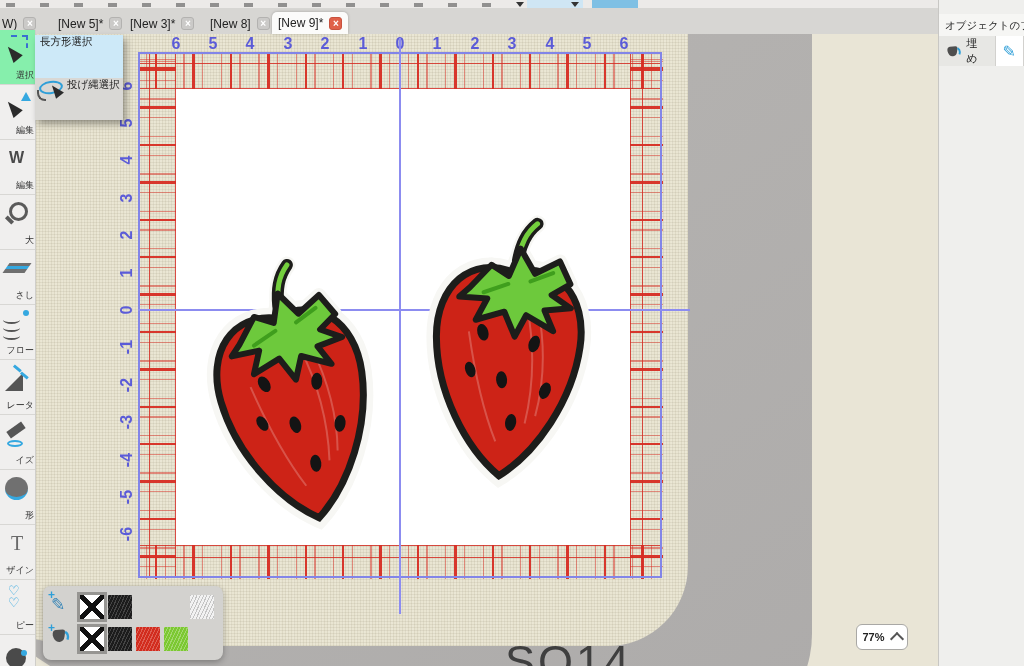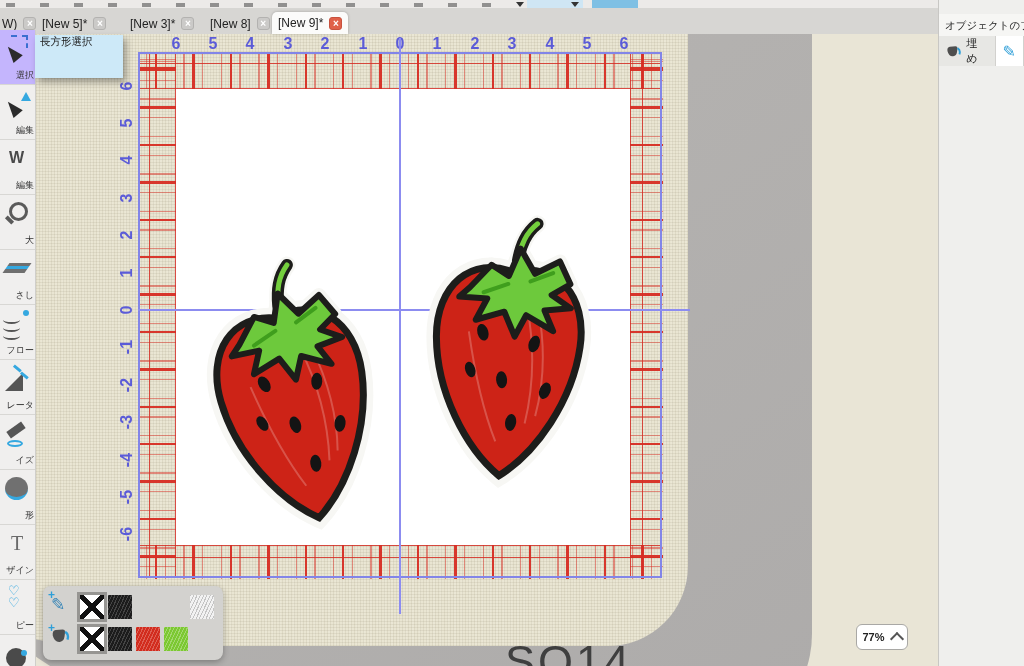--- a/index.html
+++ b/index.html
@@ -66,21 +66,21 @@
     color:#5b5bd8;font-weight:bold;line-height:16px;}
   .rn-top{top:2px;}
   .rn-left{left:119px;width:16px;transform:rotate(-90deg);white-space:nowrap;}
   .berries{position:absolute;left:140px;top:136px;}
   .sq14{position:absolute;left:505px;top:602px;font-size:45px;color:#3f3f3f;letter-spacing:3px;}
 
   
   .toolbar{position:absolute;left:0;top:30px;width:35px;height:636px;background:#f0efee;
     border-right:1px solid #cfceca;z-index:20;}
   .tool{position:relative;height:54px;border-bottom:1px solid #d8d7d4;overflow:hidden;}
-  .tool.selected{background:#c4b5fd;}
+  .tool.selected{background:#86efac;}
   .tool-label{position:absolute;bottom:2px;right:1px;font-size:9px;color:#333;white-space:nowrap;}
   .tool-icon{position:absolute;top:5px;left:3px;width:28px;height:32px;}
   .cursor-tri{width:0;height:0;border:solid transparent;border-width:0 6px 16px 6px;
     border-bottom-color:#2b2b2b;transform:rotate(-40deg);position:absolute;top:10px;left:4px;}
   .dash-corner{position:absolute;top:0;left:8px;width:15px;height:11px;
     border-top:2px dashed #3a6fd0;border-right:2px dashed #3a6fd0;}
   .blue-tri{width:0;height:0;border:solid transparent;border-width:0 5px 9px 5px;
     border-bottom-color:#35a8e0;position:absolute;top:2px;right:0;}
   .w-glyph{font-size:16px;font-weight:bold;color:#4a4a4a;position:absolute;top:4px;left:6px;}
   .mag-circle{position:absolute;top:2px;left:6px;width:13px;height:13px;border:3px solid #5a5a5a;border-radius:50%;}
@@ -203,21 +203,21 @@
       <div class="tri-down" style="right:4px;top:2px;position:absolute"></div>
     </div>
     <div class="sliver-btn"></div>
   </div>
 
   <div class="tab-bar">
     <div class="tab" style="left:-4px">
       <span>W)</span>
       <span class="tab-close">×</span>
     </div>
-    <div class="tab" style="left:36px">
+    <div class="tab" style="left:52px">
       <span>[New 5]*</span>
       <span class="tab-close">×</span>
     </div>
     <div class="tab" style="left:124px">
       <span>[New 3]*</span>
       <span class="tab-close">×</span>
     </div>
     <div class="tab" style="left:204px">
       <span>[New 8]</span>
       <span class="tab-close">×</span>
@@ -360,20 +360,28 @@
         <div class="blue-dot" style="top:10px;right:4px"></div>
       </div>
       <span class="tool-label"></span>
     </div>
   </div>
 
   <div class="flyout">
     <div class="fly-row sel">
       <span>長方形選択</span>
     </div>
+    <div class="fly-row plain">
+      <span class="lasso-wrap">
+        <span class="lasso-loop"></span>
+          <span class="lasso-tail"></span>
+          <span class="lasso-cursor"></span>
+      </span>
+      <span>投げ縄選択</span>
+    </div>
   </div>
 
 
   <div class="right-panel">
     <div class="rp-header">オブジェクトのプロパティ</div>
     <div class="rp-tabs">
       <div class="rp-tab">
         <svg width="17" height="15" viewBox="0 0 17 15">
           <path d="M1.5,7 Q1,3 4,2.5 L10,2 Q12,2 12,4 L11.5,8 Q11,12 7.5,12.5 Q3,13 1.5,7Z" fill="#4e4e4e"></path>
           <path d="M12,4 Q15.5,6 14,10.5" stroke="#2f9fd8" stroke-width="2" fill="none"></path>

